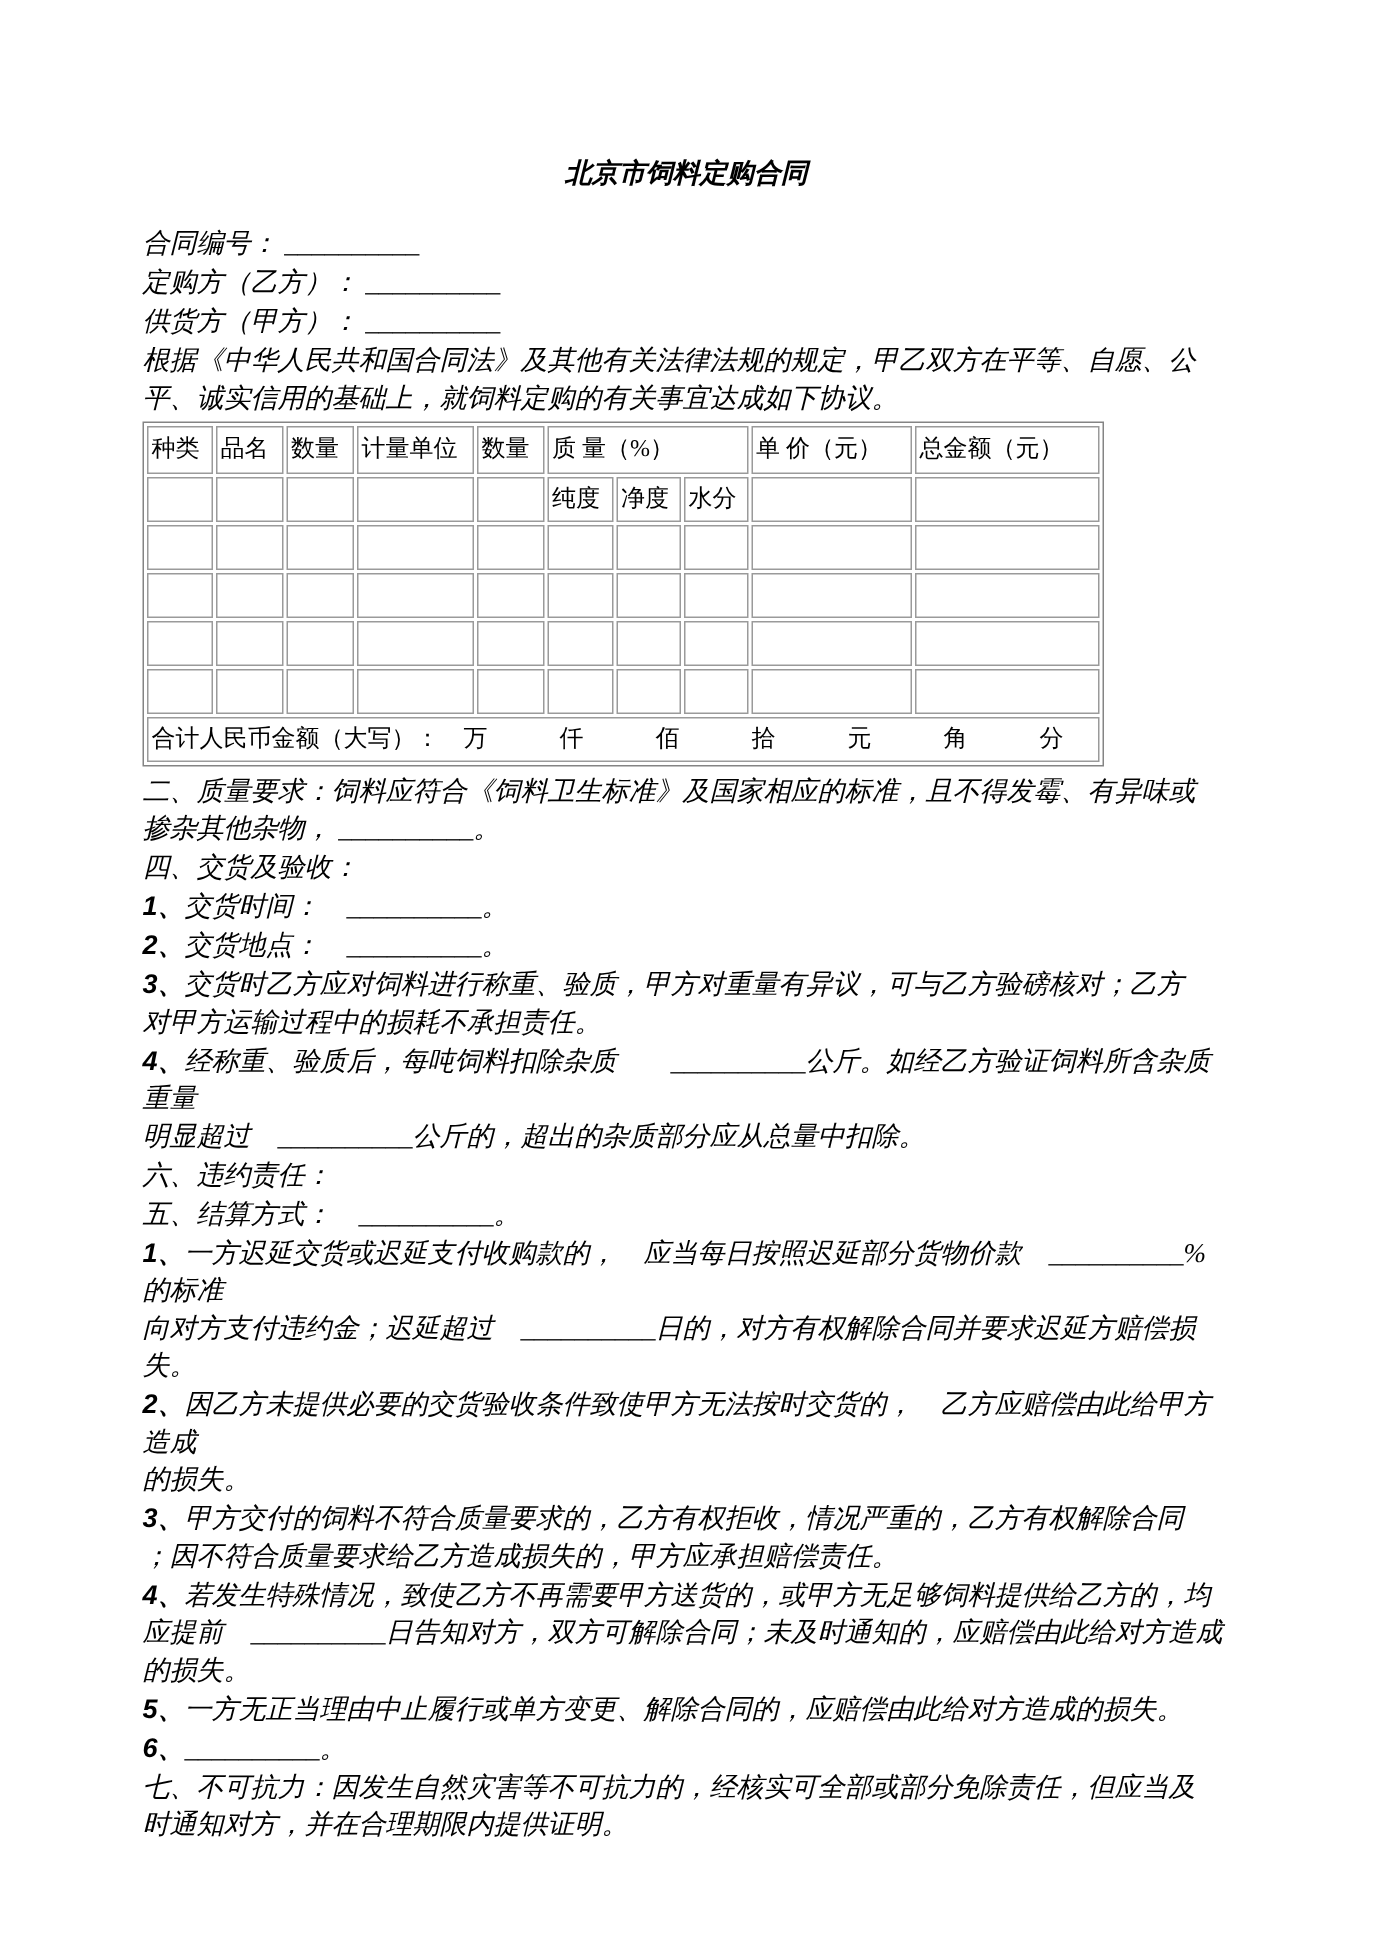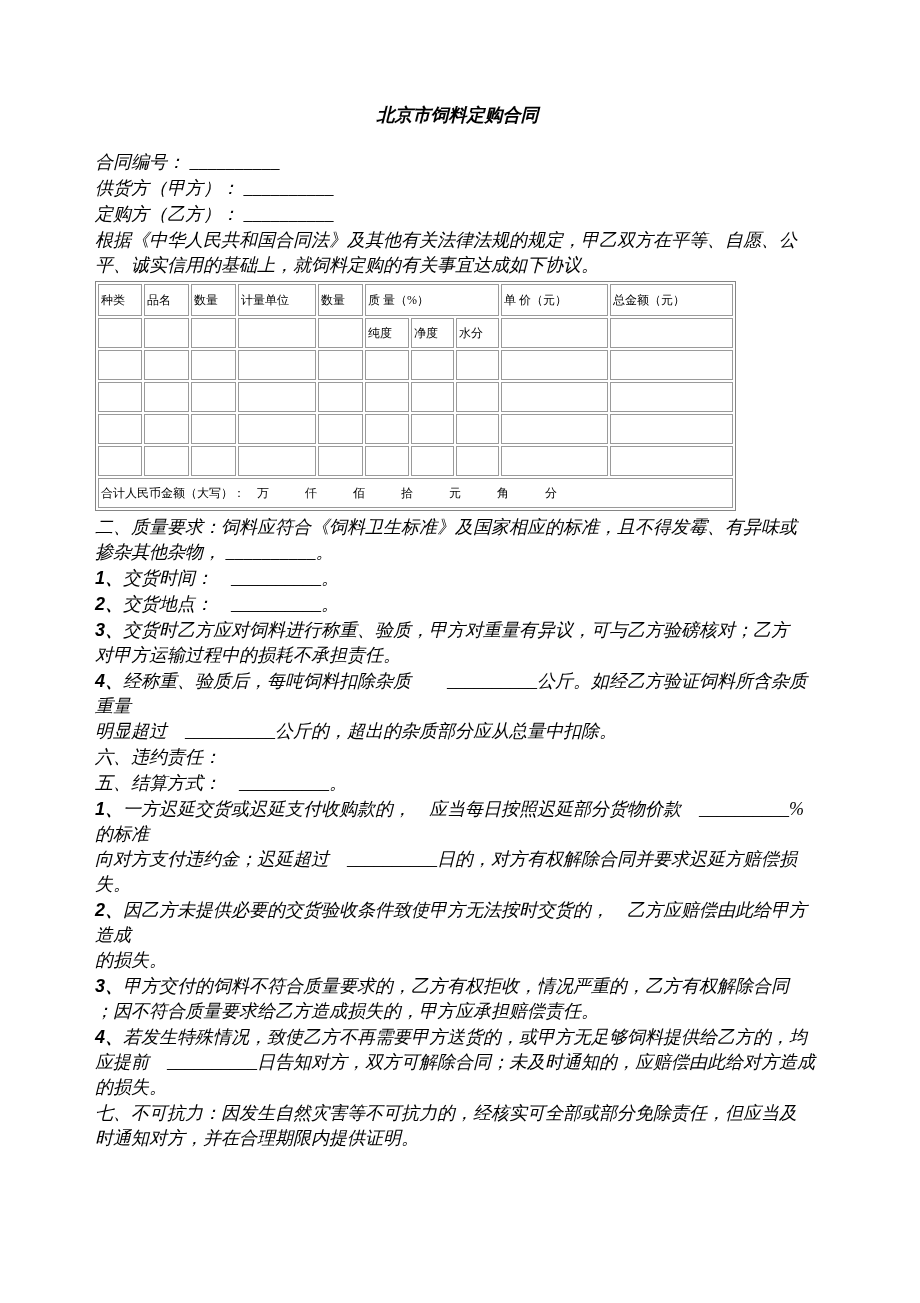--- a/index.html
+++ b/index.html
@@ -27,43 +27,43 @@
     font-family: "Liberation Sans", "DejaVu Sans", sans-serif;
   }
   table.feed {
     border-collapse: separate;
     border-spacing: 2px;
     table-layout: fixed;
     width: 617px;
     margin: 3px 0 4px 0;
     border: 1px solid #848484;
     background: #ffffff;
-    font-size: 12px;
+    font-size: 16px;
     line-height: 20px;
   }
   table.feed td {
     border: 1px solid #9a9a9a;
     padding: 1px 2px;
     height: 26px;
     overflow: hidden;
     white-space: nowrap;
     vertical-align: middle;
   }
   table.feed tr.hdr td { height: 28px; }
 </style>
 </head>
 <body>
 
 <div class="page">
 
   <div class="title">北京市饲料定购合同</div>
 
   <p>合同编号： __________</p>
+  <p>定购方（乙方）：  __________</p>
   <p>供货方（甲方）： __________</p>
-  <p>定购方（乙方）：  __________</p>
 
   <p class="ml">根据《中华人民共和国合同法》及其他有关法律法规的规定，甲乙双方在平等、自愿、公
 平、诚实信用的基础上，就饲料定购的有关事宜达成如下协议。</p>
 
 
   <table class="feed">
     <colgroup>
       <col style="width:44px">
         <col style="width:45px">
         <col style="width:45px">
@@ -148,36 +148,39 @@
     </tr>
     <tr>
       <td colspan="10">合计人民币金额（大写）：　万　　　仟　　　佰　　　拾　　　元　　　角　　　分</td>
     </tr>
   </tbody>
     </table>
 
   <p class="ml">二、质量要求：饲料应符合《饲料卫生标准》及国家相应的标准，且不得发霉、有异味或
 掺杂其他杂物， __________。</p>
 
+  <p>四、交货及验收：</p>
   <p><span class="num">1、</span><span class="ml">交货时间：　__________。</span></p>
   <p><span class="num">2、</span><span class="ml">交货地点：　__________。</span></p>
   <p><span class="num">3、</span><span class="ml">交货时乙方应对饲料进行称重、验质，甲方对重量有异议，可与乙方验磅核对；乙方
 对甲方运输过程中的损耗不承担责任。</span></p>
   <p><span class="num">4、</span><span class="ml">经称重、验质后，每吨饲料扣除杂质　　__________公斤。如经乙方验证饲料所含杂质重量
 明显超过　__________公斤的，超出的杂质部分应从总量中扣除。</span></p>
 
   <p>六、违约责任：</p>
 
   <p>五、结算方式：　__________。</p>
   <p><span class="num">1、</span><span class="ml">一方迟延交货或迟延支付收购款的，　应当每日按照迟延部分货物价款　__________%的标准
 向对方支付违约金；迟延超过　__________日的，对方有权解除合同并要求迟延方赔偿损失。</span></p>
   <p><span class="num">2、</span><span class="ml">因乙方未提供必要的交货验收条件致使甲方无法按时交货的，　乙方应赔偿由此给甲方造成
 的损失。</span></p>
   <p><span class="num">3、</span><span class="ml">甲方交付的饲料不符合质量要求的，乙方有权拒收，情况严重的，乙方有权解除合同
 ；因不符合质量要求给乙方造成损失的，甲方应承担赔偿责任。</span></p>
   <p><span class="num">4、</span><span class="ml">若发生特殊情况，致使乙方不再需要甲方送货的，或甲方无足够饲料提供给乙方的，均
 应提前　__________日告知对方，双方可解除合同；未及时通知的，应赔偿由此给对方造成
 的损失。</span></p>
+  <p><span class="num">5、</span><span class="ml">一方无正当理由中止履行或单方变更、解除合同的，应赔偿由此给对方造成的损失。</span></p>
+  <p><span class="num">6、</span><span class="ml">__________。</span></p>
 
   <p class="ml">七、不可抗力：因发生自然灾害等不可抗力的，经核实可全部或部分免除责任，但应当及
 时通知对方，并在合理期限内提供证明。</p>
 
 </div>
 
 </body></html>

